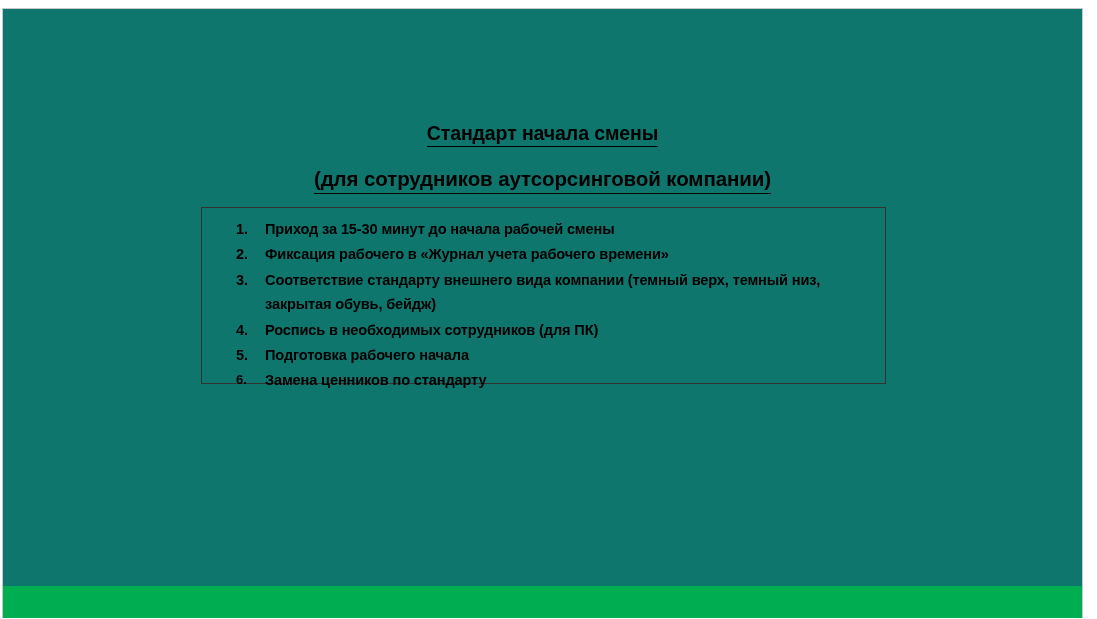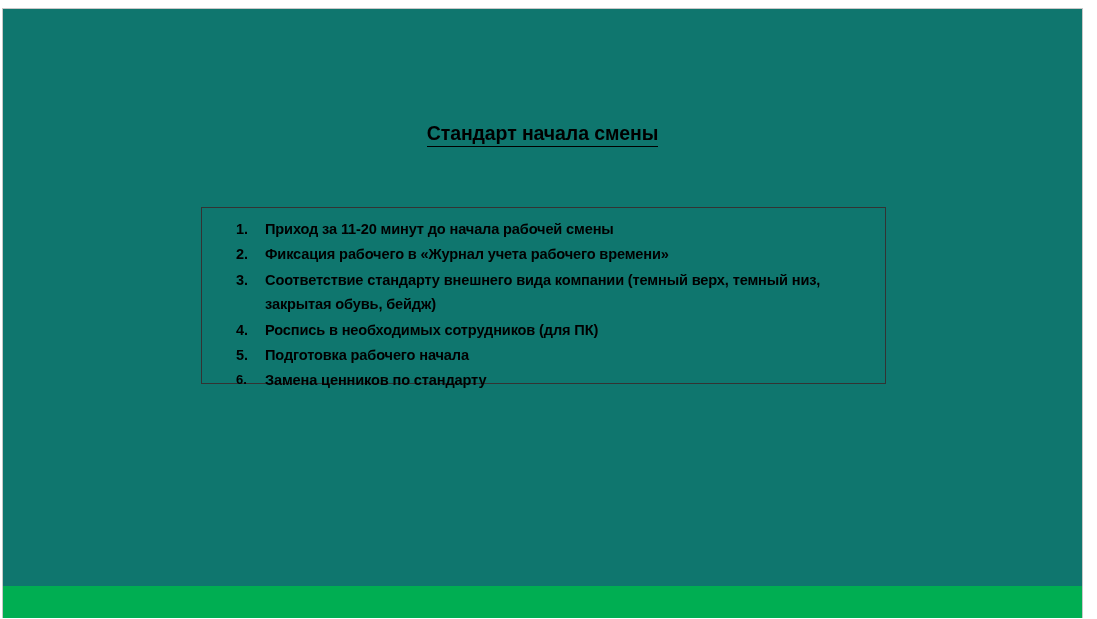--- a/index.html
+++ b/index.html
@@ -136,27 +136,30 @@
 </head>
 <body>
 
 <div class="slide-wrap">
   <div class="slide">
 
     <div class="title-block">
       <span class="slide-title">Стандарт начала смены</span>
     </div>
 
+    <div class="subtitle-block">
+      <span class="slide-subtitle">(для сотрудников аутсорсинговой компании)</span>
+    </div>
 
     <div class="list-box">
       <div class="list-inner">
 
         <div class="list-item">
           <span class="li-num">1.</span>
-          <span class="li-text">Приход за 11-20 минут до начала рабочей смены</span>
+          <span class="li-text">Приход за 15-30 минут до начала рабочей смены</span>
         </div>
 
         <div class="list-item">
           <span class="li-num">2.</span>
           <span class="li-text">Фиксация рабочего в «Журнал учета рабочего времени»</span>
         </div>
 
         <div class="list-item">
           <span class="li-num">3.</span>
           <span class="li-text">Соответствие стандарту внешнего вида компании (темный верх, темный низ, закрытая обувь, бейдж)</span>

